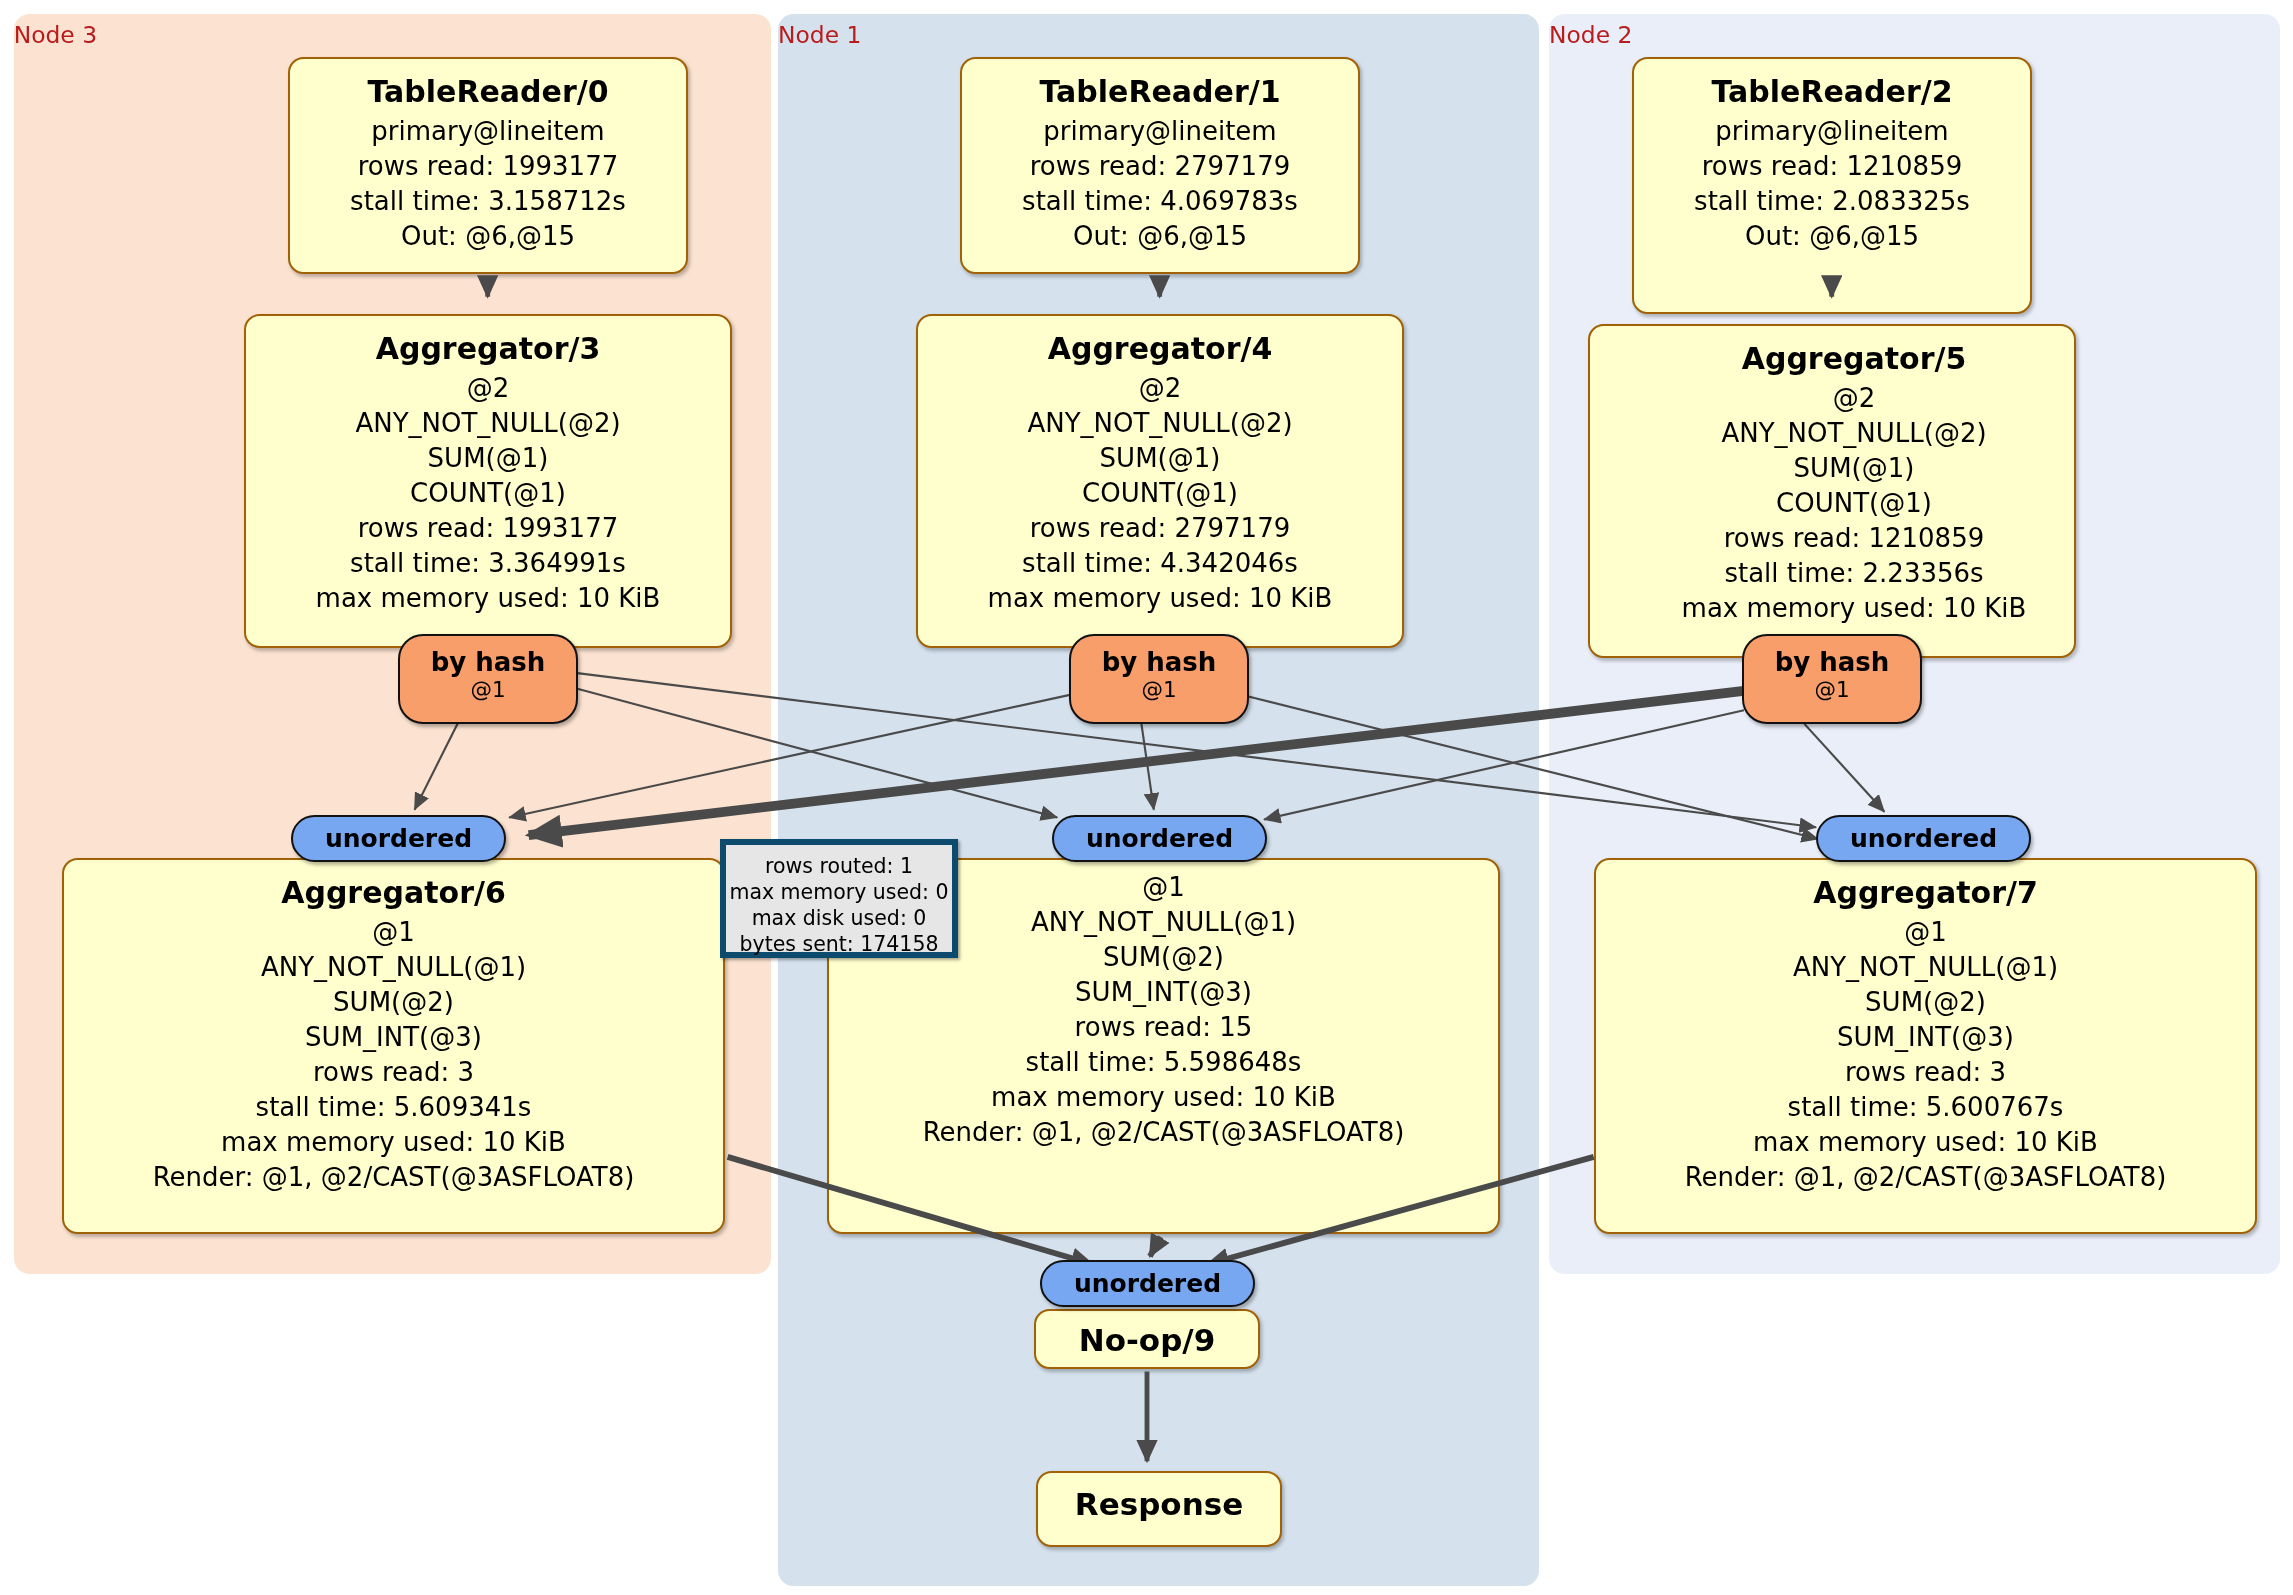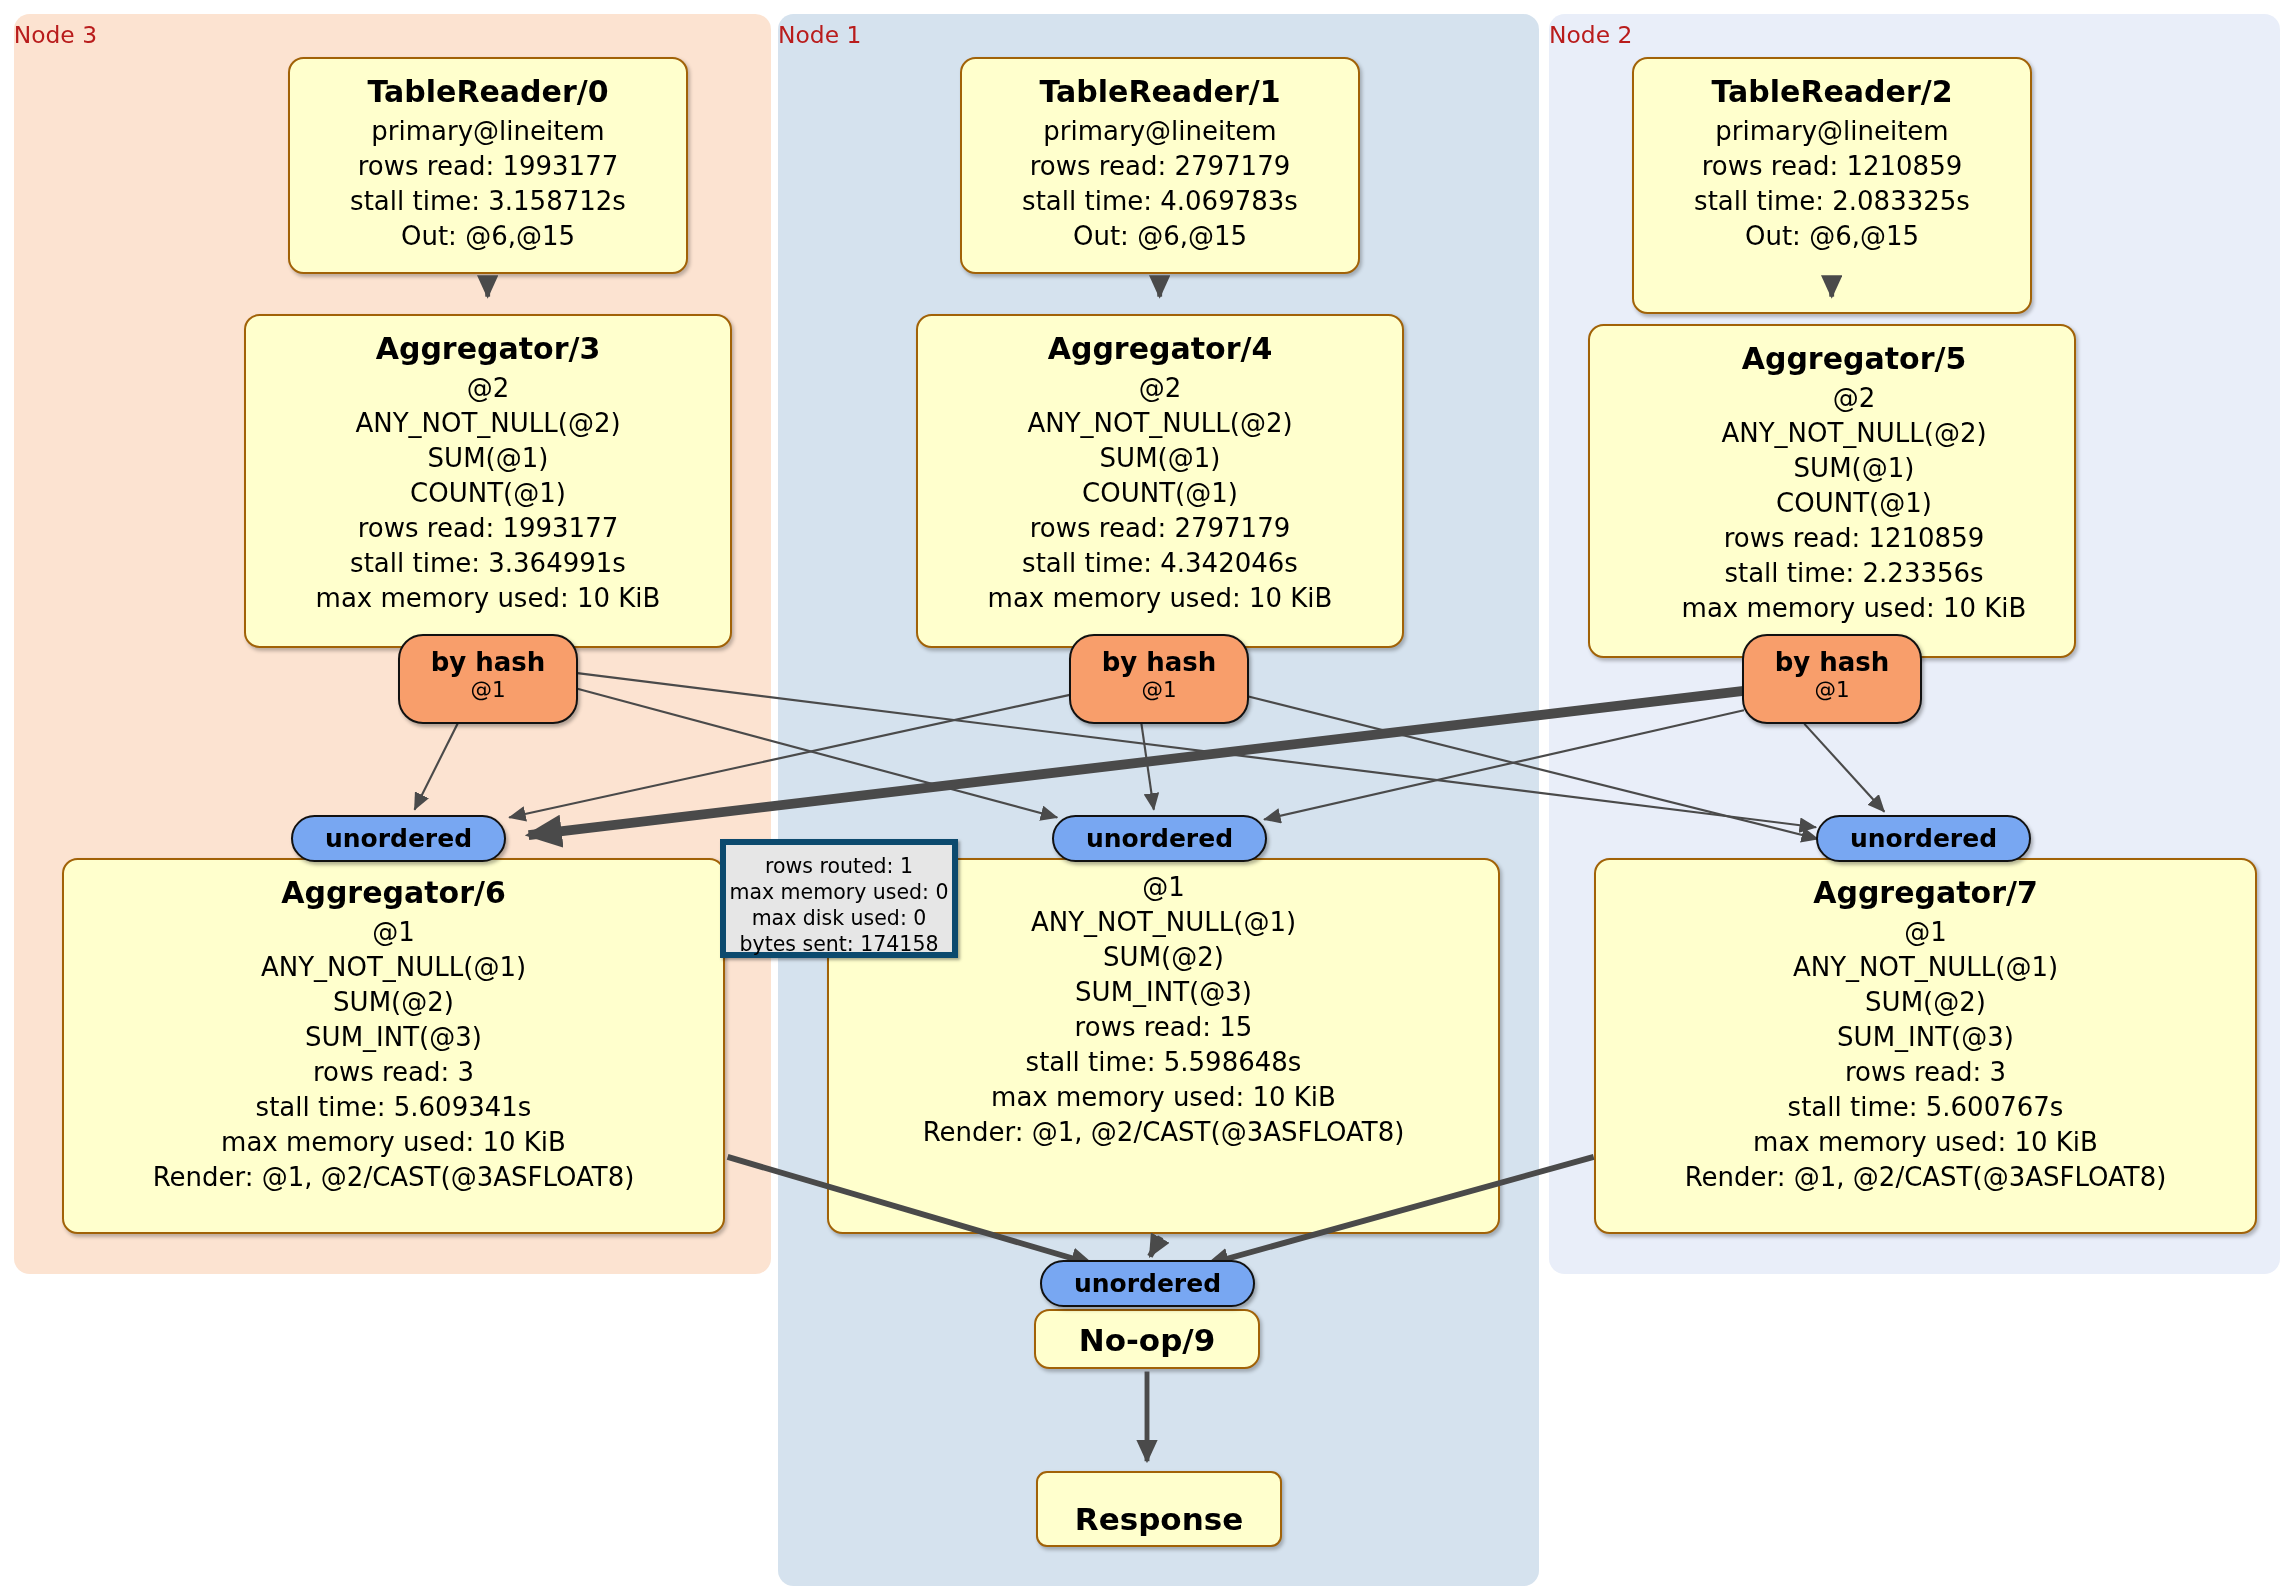--- a/index.html
+++ b/index.html
@@ -194,18 +194,18 @@
     <div class="t-line">max disk used: 0</div>
     <div class="t-line">bytes sent: 174158</div>
   </div>
 
   <div class="pill pill-blue" style="left:1040px;top:1260px;width:215px;height:47px;">
     <div class="p-only">unordered</div>
   </div>
   <div class="gbox" style="left:1034px;top:1309px;width:226px;height:60px;padding-top:0;">
     <div class="small-title" style="line-height:59px;">No-op/9</div>
   </div>
-  <div class="gbox" style="left:1036px;top:1471px;width:246px;height:76px;padding-top:15px;border-radius:11px;">
+  <div class="gbox" style="left:1036px;top:1471px;width:246px;height:76px;padding-top:0;">
     <div class="small-title" style="line-height:62px;">Response</div>
   </div>
 
 </div>
 
 
 </body></html>

